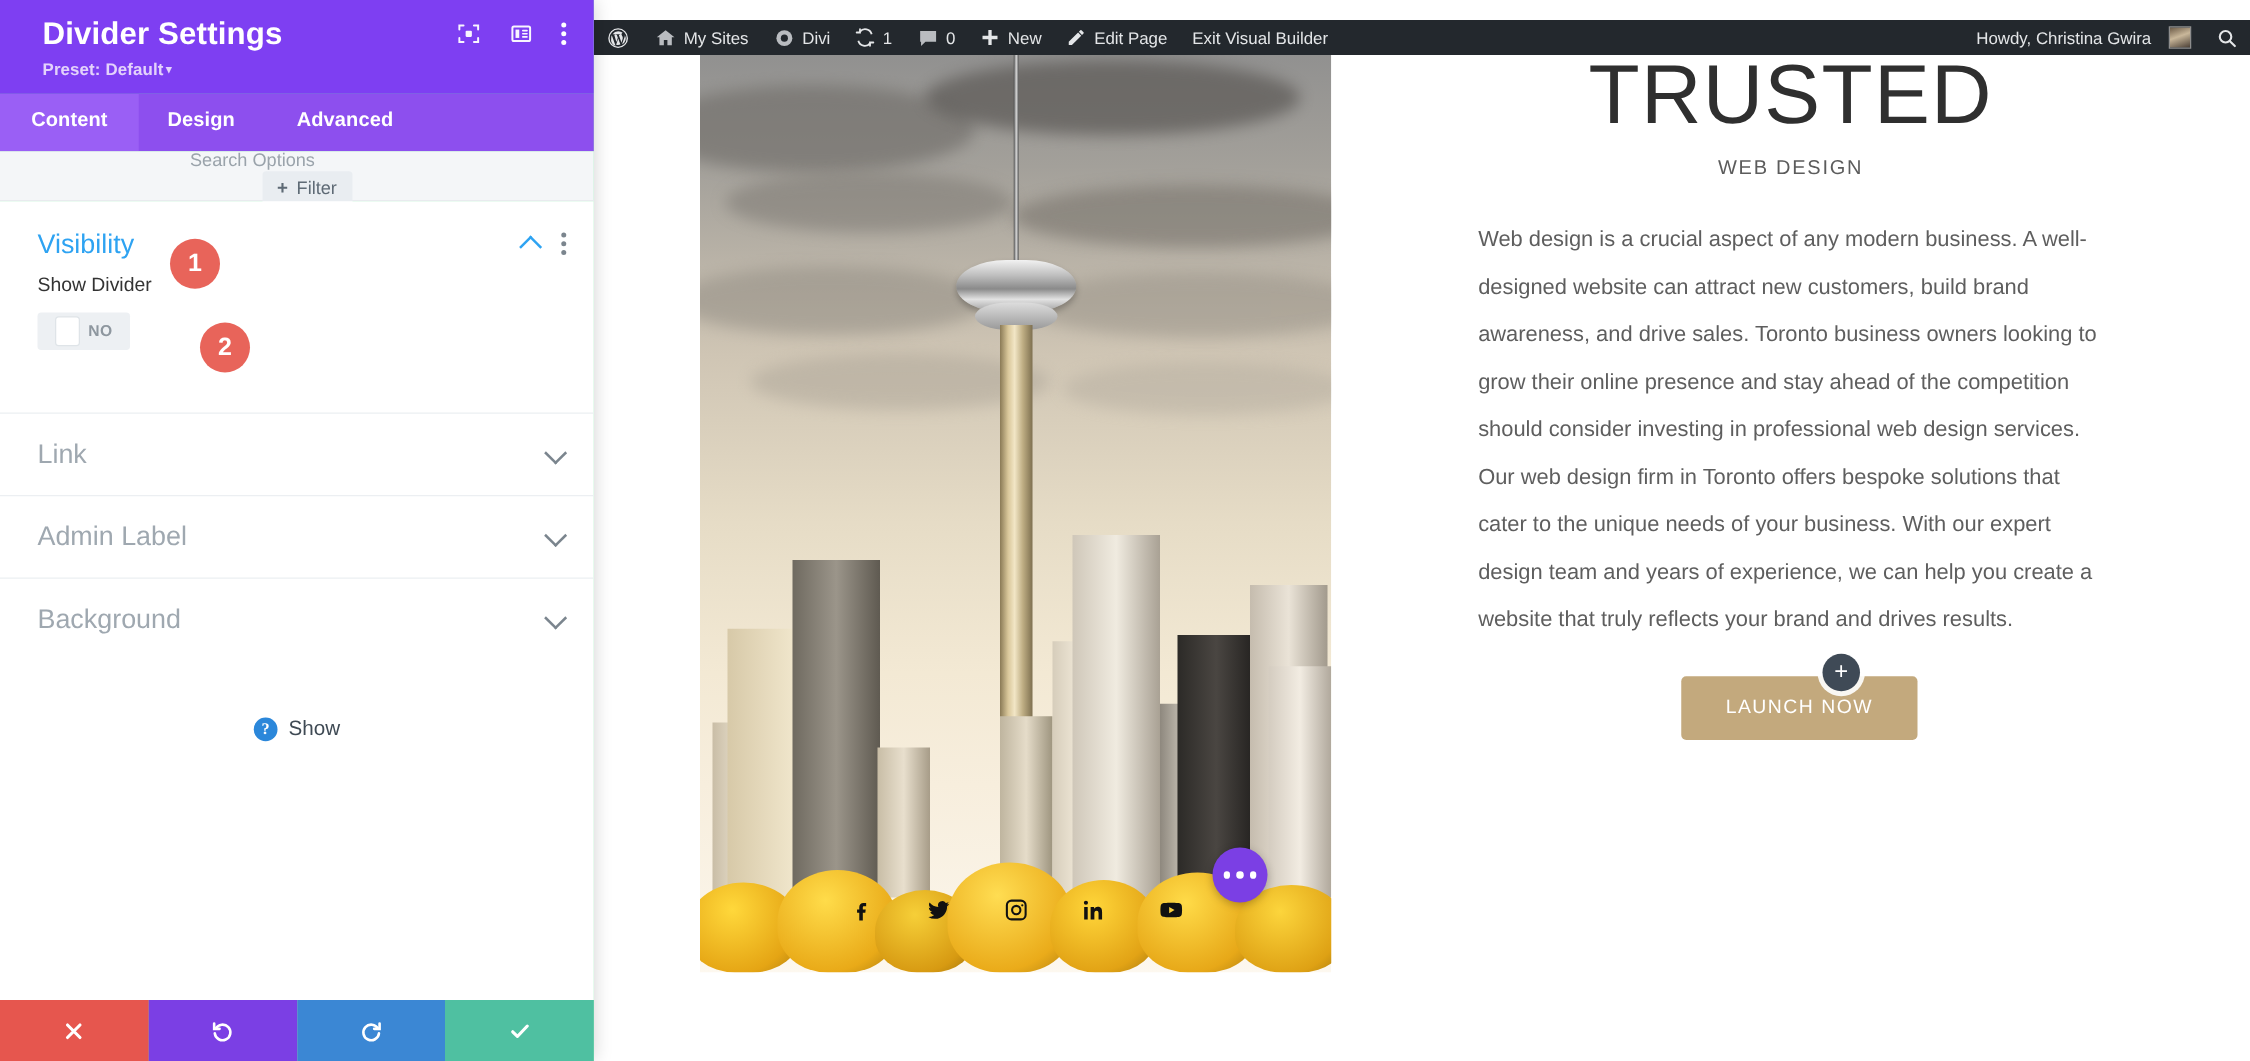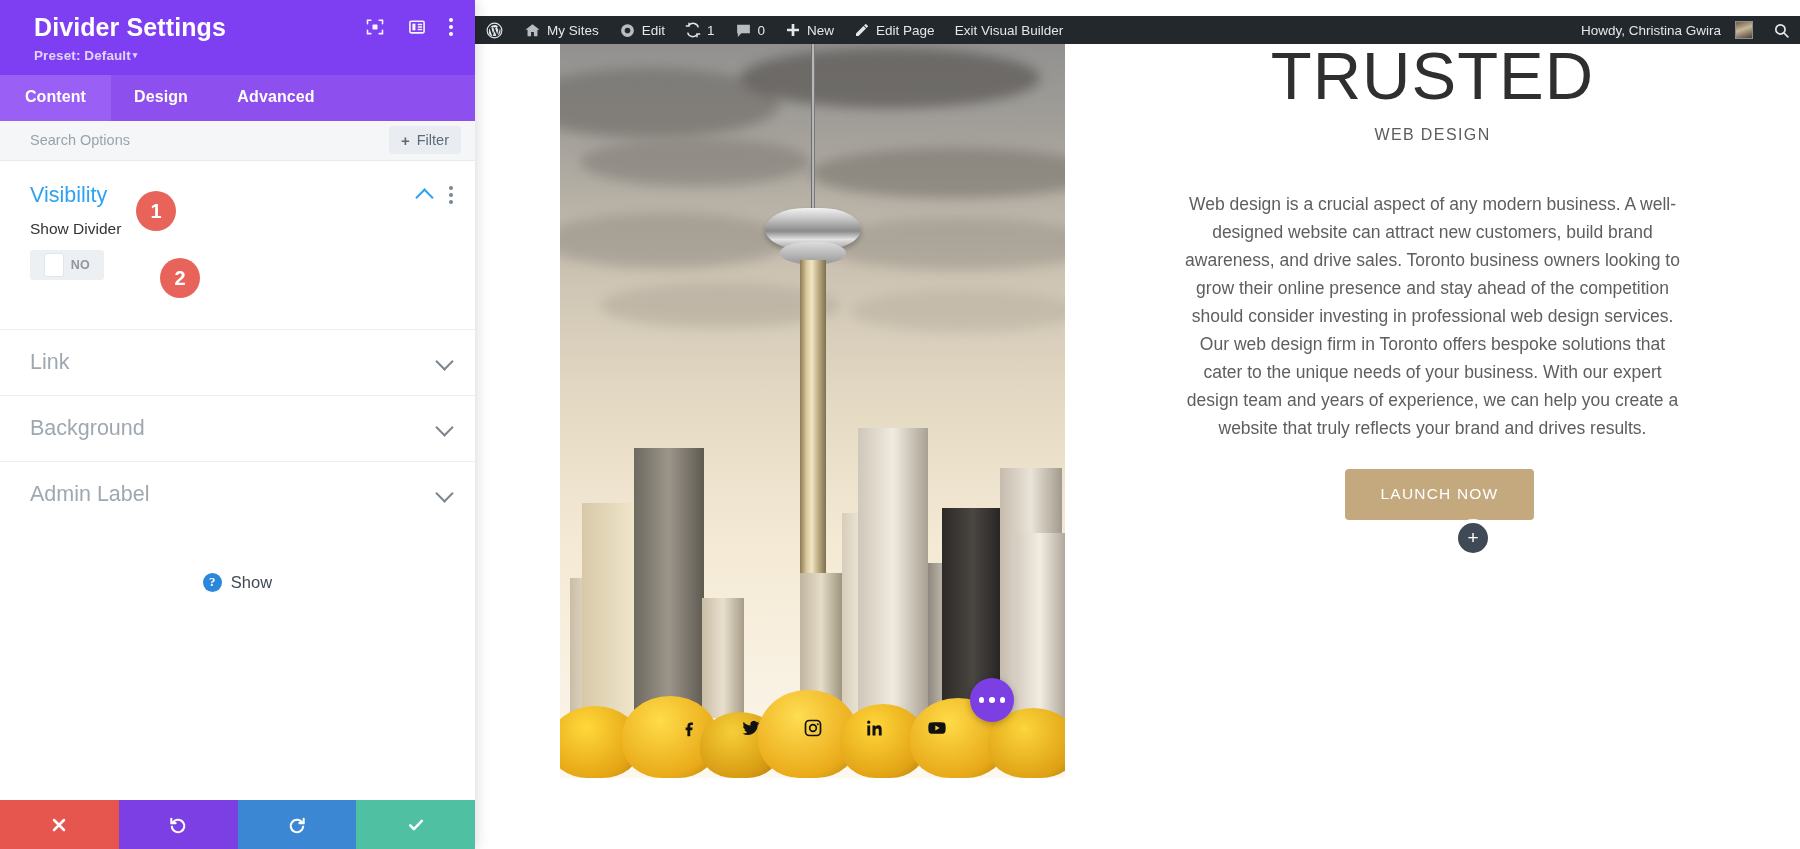--- a/index.html
+++ b/index.html
@@ -50,21 +50,21 @@
     font-size: 16px; font-weight: bold; cursor: pointer;
     letter-spacing: .1px;
   }
   .sp-tab.t-content { width: 111px; background: #9a5ff5; }
   .sp-tab.t-design  { width: 100px; }
   .sp-tab.t-advanced{ width: 130px; }
 
   .sp-search {
     display: flex; align-items: center; justify-content: space-between;
     background: #f4f6f8; border-bottom: 1px solid #e8ebee;
-    padding: 0 14px 0 30px; height: 40px;
+    padding: 0 14px 0 30px; height: 40px; flex-direction: column;
   }
   .sp-search-input {
     border: 0; background: transparent; outline: none;
     font-size: 14.5px; color: #8a949d;
     font-family: "Liberation Sans", sans-serif;
     flex: 1;
   }
   .sp-search-input::placeholder { color: #9aa3ab; }
   .filter-btn {
     display: flex; align-items: center; gap: 7px;
@@ -208,23 +208,23 @@
     text-align: center; font-size: 67px; color: #2f2f2f;
     font-weight: normal; letter-spacing: 1px;
     margin-top: 12px; line-height: 1.08;
     font-family: "Liberation Sans", sans-serif;
   }
   .h-sub {
     text-align: center; font-size: 16px; color: #5c5c5c;
     letter-spacing: 1.4px; margin-top: 14px;
   }
   .body-copy {
-    margin: 46px auto 0 auto; width: 500px;
-    text-align: center; font-size: 17.5px;
-    line-height: 28px; color: #5e5e5e;
+    margin: 28px auto 0 auto; width: 500px;
+    text-align: left; font-size: 17.5px;
+    line-height: 38px; color: #5e5e5e;
   }
   .cta-wrap { text-align: center; margin-top: 27px; padding-left: 14px; }
   .cta-btn {
     display: inline-block; background: #c3a97d; color: #fff;
     padding: 16px 36px 17px 36px; border-radius: 4px;
     font-size: 15.5px; letter-spacing: 1.2px; cursor: pointer;
     border: 0; font-family: "Liberation Sans", sans-serif;
   }
   .plus-circle {
     position: absolute; left: 393px; top: 495px;
@@ -282,21 +282,21 @@
       </span>
       <span>My Sites</span>
     </div>
     <div class="wp-item">
       <span class="gl">
         <svg width="17" height="17" viewBox="0 0 24 24" fill="#b9bcc0">
             <circle cx="12" cy="12" r="9"></circle>
             <circle cx="12" cy="12" r="4" fill="#23282d"></circle>
           </svg>
       </span>
-      <span>Edit</span>
+      <span>Divi</span>
     </div>
     <div class="wp-item">
       <span class="gl">
         <svg width="16" height="16" viewBox="0 0 24 24" fill="none" stroke="#e4e6e8" stroke-width="2.2">
           <path d="M20 8a8 8 0 0 0-14-3"></path>
             <path d="M4 16a8 8 0 0 0 14 3"></path>
           <path d="M6 2v4H2" stroke-linecap="round"></path>
             <path d="M18 22v-4h4" stroke-linecap="round"></path>
         </svg>
       </span>
@@ -496,25 +496,25 @@
         </div>
       </div>
 
       <div style="height:48px"></div>
 
       <div class="closed-section">
         <span class="title">Link</span>
         <span class="chev down"></span>
       </div>
       <div class="closed-section">
+        <span class="title">Admin Label</span>
+        <span class="chev down"></span>
+      </div>
+      <div class="closed-section">
         <span class="title">Background</span>
-        <span class="chev down"></span>
-      </div>
-      <div class="closed-section">
-        <span class="title">Admin Label</span>
         <span class="chev down"></span>
       </div>
 
       <div class="help-row">
         <span class="help-icon">?</span>
         <span class="help-text">Show</span>
       </div>
     </div>
 
     <div class="sp-footer">

